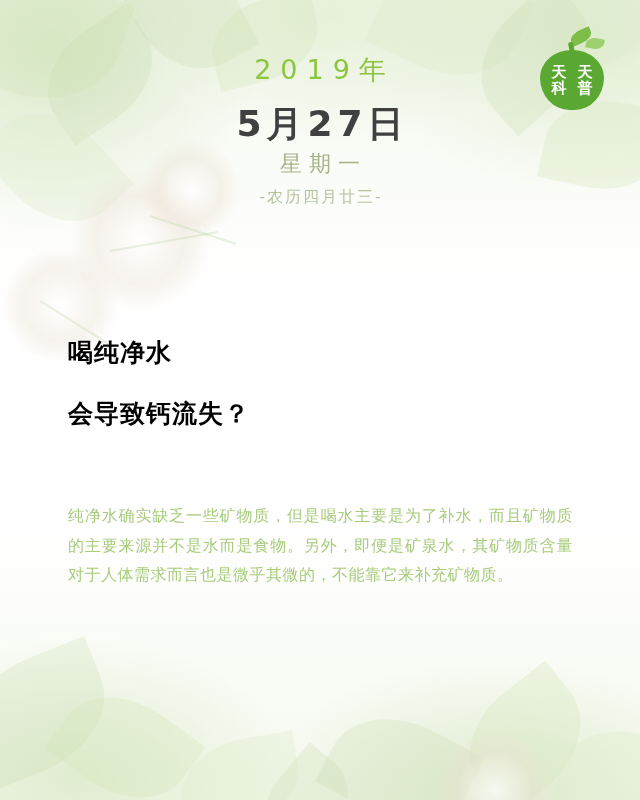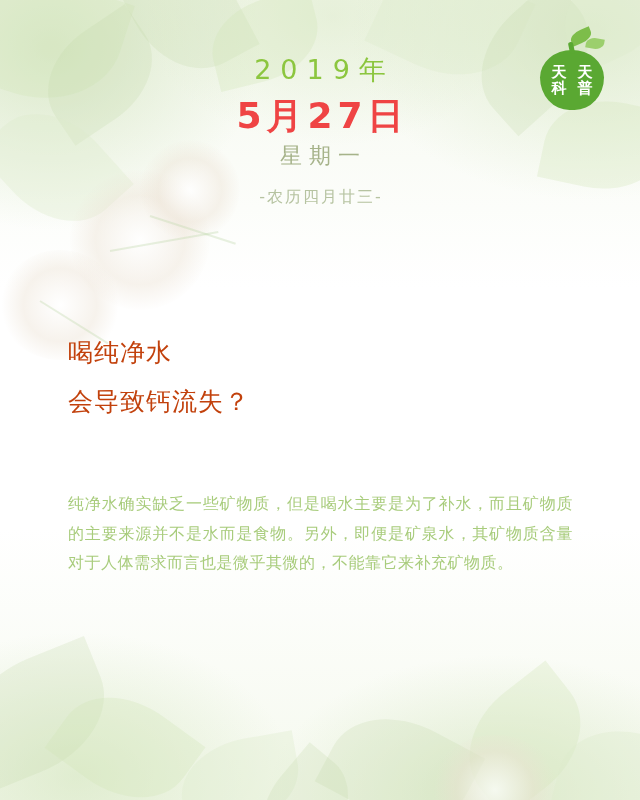--- a/index.html
+++ b/index.html
@@ -122,58 +122,58 @@
     text-align: center;
   }
   .year {
     font-size: 27px;
     letter-spacing: 9px;
     color: #8cc63f;
     text-indent: 9px;
     font-weight: normal;
   }
   .date {
-    margin-top: 4px;
+    margin-top: 12px;
     font-size: 36px;
     letter-spacing: 5px;
-    color: #ef4444;
+    color: #404040;
     text-indent: 5px;
     font-weight: bold;
   }
   .weekday {
     margin-top: 0;
     font-size: 22px;
     letter-spacing: 7px;
     color: #a6b38a;
     text-indent: 7px;
   }
   .lunar {
-    margin-top: 16px;
+    margin-top: 8px;
     font-size: 16px;
     letter-spacing: 2px;
     color: #b6c3a1;
     text-indent: 2px;
   }
 
   
   .content {
     position: absolute;
     left: 68px;
     top: 340px;
     width: 510px;
   }
   .headline {
     font-size: 25px;
-    color: #c2410c;
+    color: #000000;
     line-height: 1.0;
     letter-spacing: 1px;
-    font-weight: normal;
+    font-weight: bold;
   }
   .headline.l2 {
-    margin-top: 24px;
+    margin-top: 36px;
   }
   .paragraph {
     margin-top: 75px;
     font-size: 16px;
     line-height: 1.85;
     color: #a8cc7c;
     letter-spacing: 0.5px;
     text-align: justify;
     width: 505px;
   }

